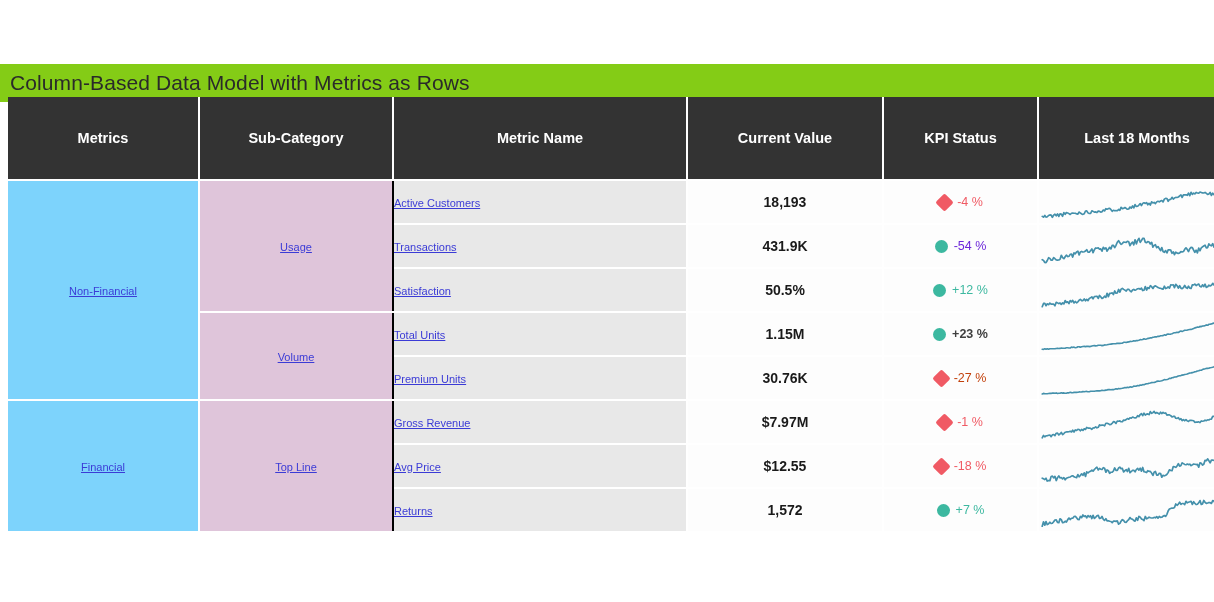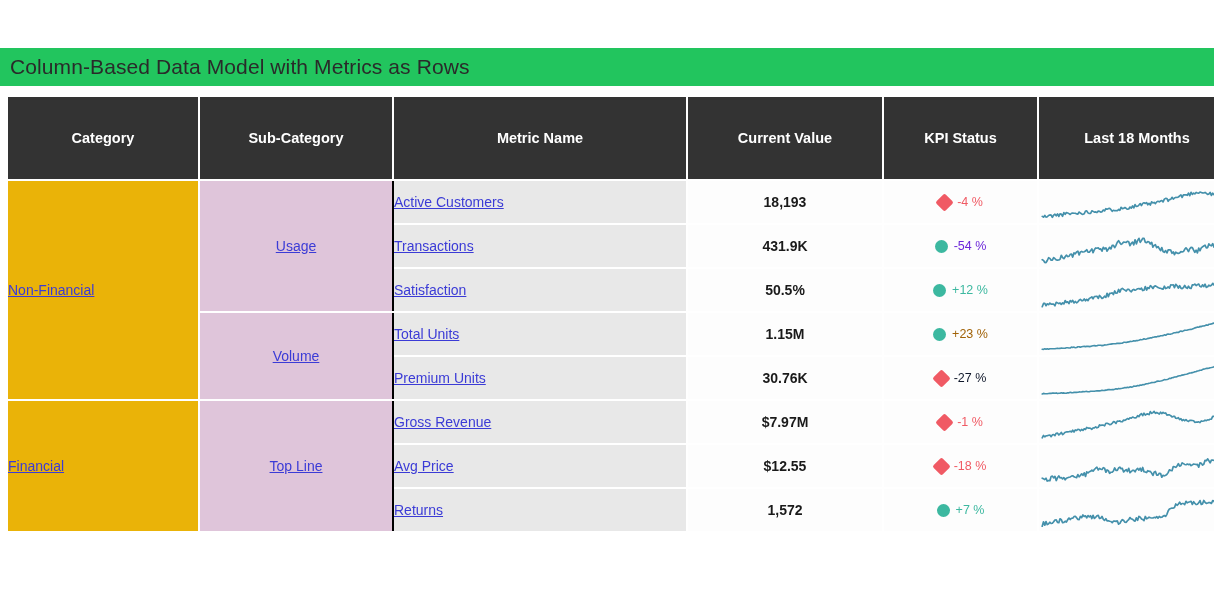--- a/index.html
+++ b/index.html
@@ -2,22 +2,22 @@
 <html><head>
 <meta charset="utf-8">
 <style>
   html,body{margin:0;padding:0;}
   body{
     width:1214px;height:602px;background:#ffffff;
     font-family:"Liberation Sans", sans-serif;
     -webkit-font-smoothing:antialiased;overflow:hidden;
   }
   #banner{
-    position:absolute;left:0;top:48px;width:1214px;height:38px;
-    background:#22c55e;display:flex;align-items:center;
+    position:absolute;left:0;top:64px;width:1214px;height:38px;
+    background:#84cc16;display:flex;align-items:center;
   }
   #banner-text{
     font-size:21px;color:#2a2a2a;padding-left:10px;letter-spacing:.1px;
     font-family:"Liberation Sans", sans-serif;
   }
   #table{
     position:absolute;left:8px;top:97px;width:1169px;
     border-collapse:collapse;table-layout:fixed;
   }
   #table th{
@@ -25,29 +25,29 @@
     height:82px;text-align:center;vertical-align:middle;
     border-right:2px solid #ffffff;border-bottom:2px solid #ffffff;
     padding:0 4px;
   }
   #table th:last-child{border-right:none;}
   #table td{
     height:42px;padding:0;vertical-align:middle;font-size:14px;
     border-bottom:2px solid #ffffff;
   }
   .c-cat{
-    background:#eab308;border-right:2px solid #ffffff;
+    background:#7dd3fc;text-align:center;border-right:2px solid #ffffff;
     vertical-align:top;padding-top:8px;
   }
   .c-sub{
     background:#dfc5da;text-align:center;border-right:2px solid #000000;
     vertical-align:top;padding-top:8px;
   }
   .link{
-    color:#3b3bd6;text-decoration:underline;font-size:14px;cursor:pointer;
+    color:#3b3bd6;text-decoration:underline;font-size:11px;cursor:pointer;
   }
   .c-metric{
     background:#e8e8e8;padding-left:8px;border-right:2px solid #ffffff;
   }
   .c-val{
     background:#fdfdfd;text-align:center;font-weight:bold;font-size:15.5px;
     color:#1a1a1a;border-right:2px solid #ffffff;
   }
   .c-kpi{
     background:#fdfdfd;text-align:center;border-right:2px solid #ffffff;
@@ -69,21 +69,21 @@
 </head>
 <body>
 
 <div id="banner">
   <div id="banner-text">Column-Based Data Model with Metrics as Rows</div>
 </div>
 
 <table id="table">
   <thead>
     <tr>
-      <th class="hdr-cat">Category</th>
+      <th class="hdr-cat">Metrics</th>
       <th class="hdr-sub">Sub-Category</th>
       <th class="hdr-met">Metric Name</th>
       <th class="hdr-val">Current Value</th>
       <th class="hdr-kpi">KPI Status</th>
       <th class="hdr-spk">Last 18 Months</th>
     </tr>
   </thead>
   <tbody id="tbody">
       <tr>
         <td class="c-cat" rowspan="5"><span class="link">Non-Financial</span></td>
@@ -132,36 +132,36 @@
           </svg>
         </td>
       </tr>
       <tr>
         <td class="c-sub" rowspan="2"><span class="link">Volume</span></td>
         <td class="c-metric"><span class="link">Total Units</span></td>
         <td class="c-val">1.15M</td>
         <td class="c-kpi">
           <div class="kpi-wrap">
             <span class="mk circle" style="background: rgb(60, 184, 160);"></span>
-            <span class="kpi-txt" style="color: #a16207;">+23 %</span>
+            <span class="kpi-txt" style="color: #404040; font-weight: bold;">+23 %</span>
           </div>
         </td>
         <td class="c-spark">
           <svg viewBox="0 0 182 40" preserveAspectRatio="none">
             <polyline points="3.0,35.2 4.2,35.4 5.4,34.8 6.5,35.2 7.7,34.7 8.9,35.2 10.1,34.8 11.3,34.8 12.4,34.7 13.6,34.8 14.8,34.8 16.0,34.5 17.2,34.3 18.4,34.5 19.5,34.4 20.7,34.0 21.9,34.3 23.1,34.3 24.3,34.2 25.4,33.8 26.6,33.8 27.8,34.0 29.0,34.0 30.2,33.1 31.3,33.5 32.5,33.1 33.7,33.7 34.9,33.5 36.1,32.8 37.3,32.7 38.4,33.3 39.6,32.8 40.8,32.5 42.0,32.4 43.2,32.6 44.3,32.4 45.5,32.3 46.7,32.6 47.9,32.4 49.1,32.0 50.2,31.8 51.4,31.6 52.6,31.9 53.8,31.8 55.0,31.3 56.2,31.2 57.3,31.3 58.5,31.6 59.7,31.4 60.9,30.9 62.1,31.0 63.2,30.8 64.4,30.5 65.6,30.3 66.8,30.1 68.0,29.9 69.1,29.7 70.3,29.8 71.5,29.6 72.7,29.3 73.9,29.4 75.1,29.4 76.2,29.3 77.4,29.2 78.6,28.3 79.8,28.3 81.0,28.5 82.1,28.1 83.3,27.9 84.5,27.4 85.7,27.5 86.9,27.2 88.0,26.7 89.2,27.1 90.4,26.5 91.6,26.6 92.8,26.2 94.0,25.6 95.1,25.7 96.3,25.5 97.5,24.8 98.7,25.3 99.9,25.0 101.0,24.4 102.2,24.4 103.4,23.8 104.6,23.9 105.8,23.2 106.9,23.1 108.1,22.7 109.3,22.9 110.5,22.3 111.7,22.4 112.9,21.8 114.0,21.7 115.2,21.6 116.4,20.8 117.6,21.3 118.8,20.3 119.9,20.0 121.1,20.3 122.3,20.1 123.5,19.7 124.7,19.1 125.8,18.8 127.0,18.6 128.2,18.3 129.4,18.5 130.6,17.6 131.8,17.1 132.9,17.5 134.1,16.9 135.3,16.2 136.5,16.3 137.7,16.1 138.8,15.8 140.0,15.5 141.2,15.4 142.4,15.0 143.6,14.5 144.7,13.9 145.9,13.6 147.1,13.0 148.3,13.3 149.5,12.4 150.7,12.7 151.8,12.0 153.0,11.9 154.2,11.7 155.4,10.9 156.6,11.3 157.7,10.3 158.9,10.2 160.1,9.9 161.3,9.4 162.5,9.1 163.6,9.1 164.8,9.1 166.0,8.1 167.2,8.2 168.4,8.1 169.6,7.3 170.7,7.1 171.9,7.4 173.1,7.1 174.3,6.8 175.5,6.2 176.6,6.1 177.8,5.7 179.0,5.4" fill="none" stroke="#4490ab" stroke-width="1.6" stroke-linejoin="round" stroke-linecap="round"></polyline>
           </svg>
         </td>
       </tr>
       <tr>
         <td class="c-metric"><span class="link">Premium Units</span></td>
         <td class="c-val">30.76K</td>
         <td class="c-kpi">
           <div class="kpi-wrap">
             <span class="mk diamond" style="background: rgb(240, 90, 100);"></span>
-            <span class="kpi-txt" style="color: #0f172a;">-27 %</span>
+            <span class="kpi-txt" style="color: #c2410c;">-27 %</span>
           </div>
         </td>
         <td class="c-spark">
           <svg viewBox="0 0 182 40" preserveAspectRatio="none">
             <polyline points="3.0,35.9 4.2,35.4 5.4,35.7 6.5,35.8 7.7,35.7 8.9,35.5 10.1,35.3 11.3,35.4 12.4,35.1 13.6,35.0 14.8,35.3 16.0,34.9 17.2,35.5 18.4,35.3 19.5,35.3 20.7,34.8 21.9,35.1 23.1,34.9 24.3,35.3 25.4,35.2 26.6,34.7 27.8,34.9 29.0,34.3 30.2,34.6 31.3,34.7 32.5,34.4 33.7,34.4 34.9,34.4 36.1,34.3 37.3,33.9 38.4,34.0 39.6,33.9 40.8,33.6 42.0,33.8 43.2,33.5 44.3,33.4 45.5,33.8 46.7,33.7 47.9,33.3 49.1,33.3 50.2,33.2 51.4,33.2 52.6,33.0 53.8,32.9 55.0,32.9 56.2,32.9 57.3,32.8 58.5,32.3 59.7,32.5 60.9,32.4 62.1,32.1 63.2,31.9 64.4,31.6 65.6,31.6 66.8,31.7 68.0,31.6 69.1,31.6 70.3,31.3 71.5,30.8 72.7,31.1 73.9,30.5 75.1,30.7 76.2,30.5 77.4,30.3 78.6,29.9 79.8,29.5 81.0,29.7 82.1,29.2 83.3,29.6 84.5,28.8 85.7,29.1 86.9,29.0 88.0,28.1 89.2,28.2 90.4,28.1 91.6,27.5 92.8,27.8 94.0,27.0 95.1,27.3 96.3,26.6 97.5,26.8 98.7,26.1 99.9,25.8 101.0,25.8 102.2,25.3 103.4,25.0 104.6,24.6 105.8,24.5 106.9,24.4 108.1,24.2 109.3,23.4 110.5,23.1 111.7,23.2 112.9,23.0 114.0,22.7 115.2,22.2 116.4,21.6 117.6,21.7 118.8,21.5 119.9,21.2 121.1,20.4 122.3,20.5 123.5,19.7 124.7,19.6 125.8,19.0 127.0,18.9 128.2,18.6 129.4,18.1 130.6,17.7 131.8,17.6 132.9,17.1 134.1,16.9 135.3,16.5 136.5,16.3 137.7,16.0 138.8,15.5 140.0,15.0 141.2,14.9 142.4,14.6 143.6,14.3 144.7,13.8 145.9,13.6 147.1,13.1 148.3,12.7 149.5,12.2 150.7,12.2 151.8,11.6 153.0,11.1 154.2,10.8 155.4,10.4 156.6,10.4 157.7,10.2 158.9,9.7 160.1,9.5 161.3,9.2 162.5,8.7 163.6,8.1 164.8,7.9 166.0,8.1 167.2,7.4 168.4,6.9 169.6,7.1 170.7,6.8 171.9,6.4 173.1,6.2 174.3,5.6 175.5,5.5 176.6,5.1 177.8,4.8 179.0,5.0" fill="none" stroke="#4490ab" stroke-width="1.6" stroke-linejoin="round" stroke-linecap="round"></polyline>
           </svg>
         </td>
       </tr>
       <tr>
         <td class="c-cat" rowspan="3"><span class="link">Financial</span></td>

